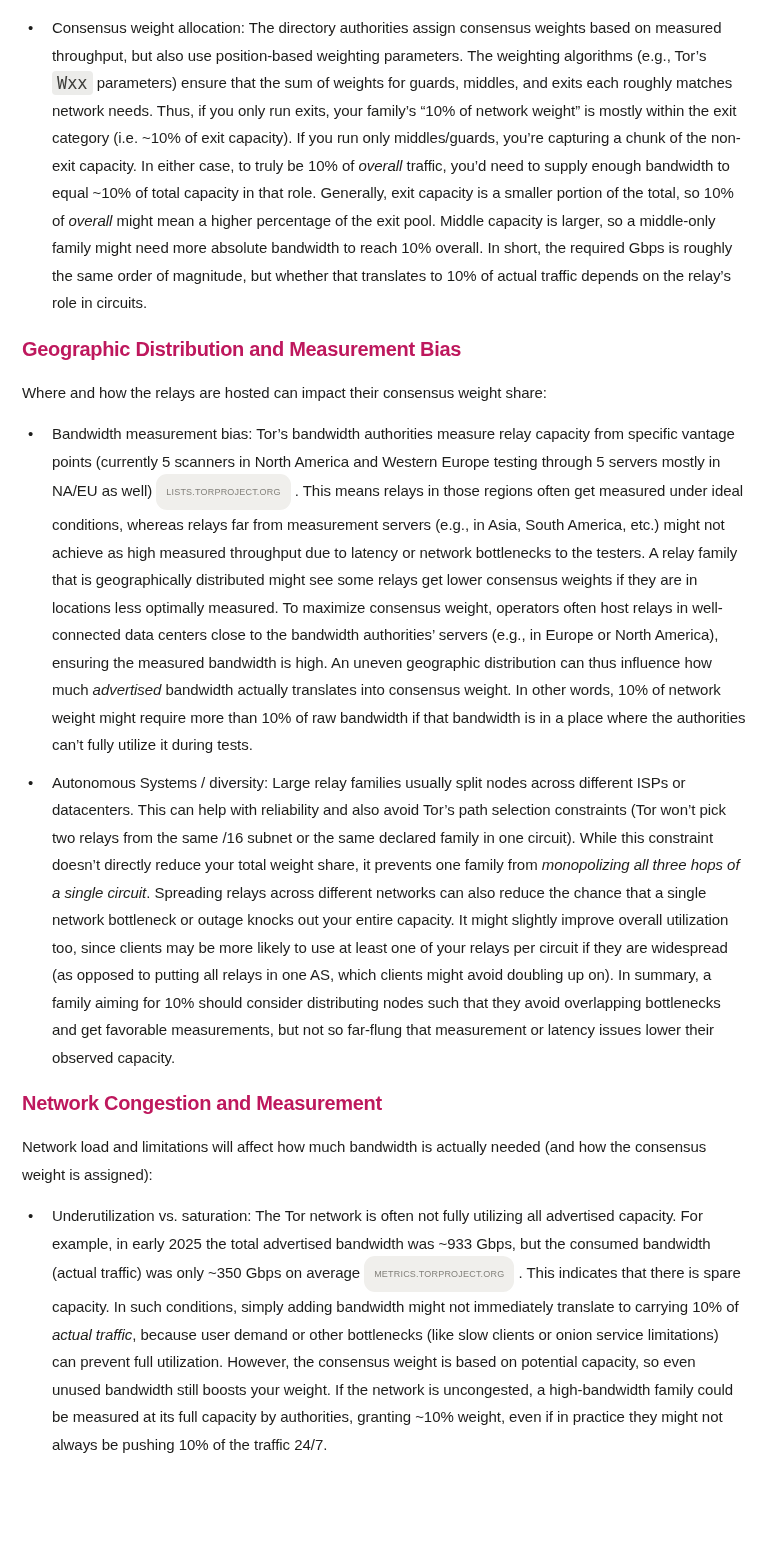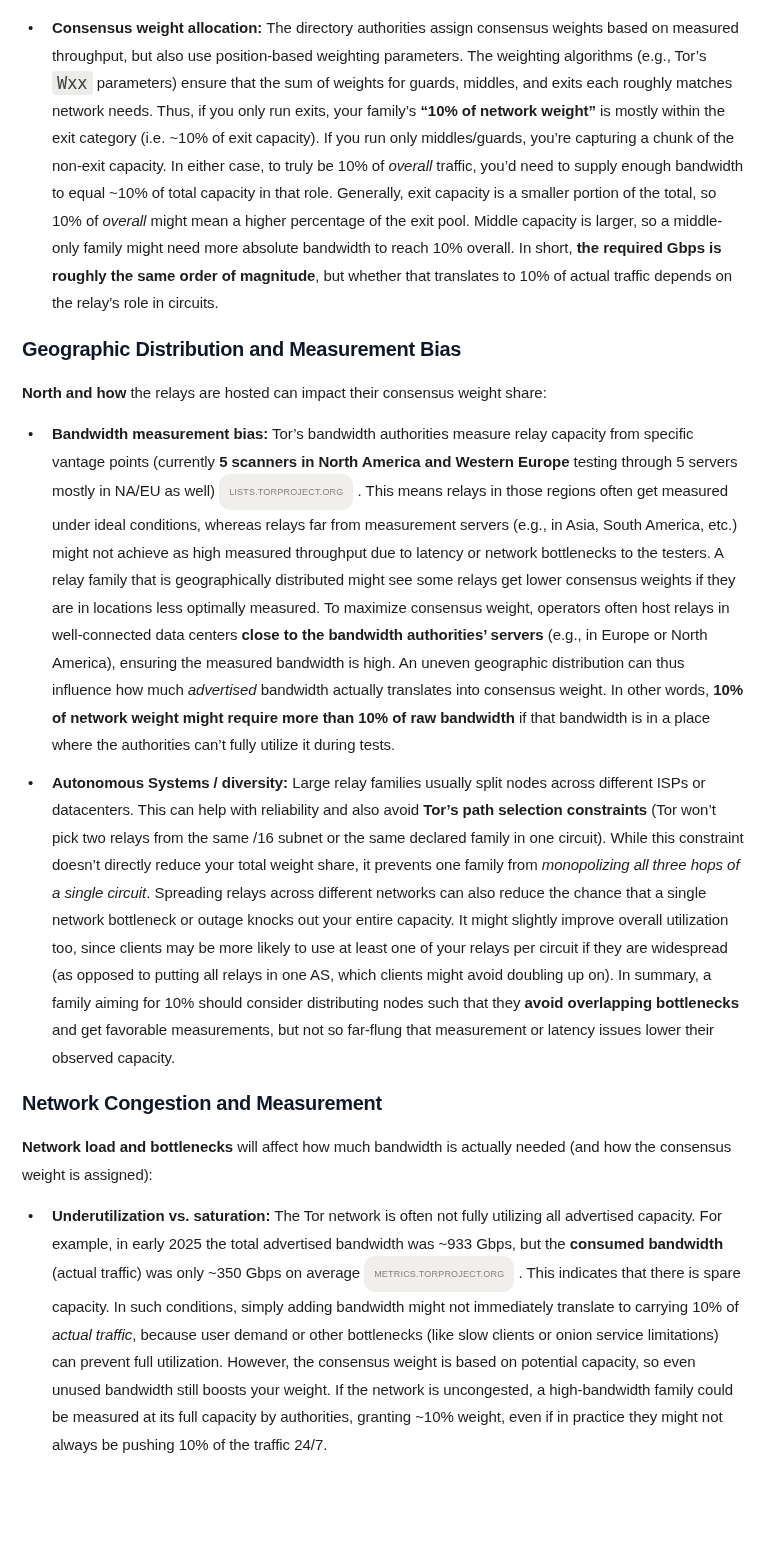--- a/index.html
+++ b/index.html
@@ -36,27 +36,27 @@
     left: 6px;
     top: 0;
     font-size: 15px;
     color: #1d1d1b;
   }
   h2 {
     font-size: 20px;
     line-height: 28px;
     font-weight: 700;
     letter-spacing: -0.3px;
-    color: #0f172a;
+    color: #be185d;
     margin: 8px 0 16px 0;
   }
   p {
     margin: 0 0 14px 0;
   }
-  .seg-bold { font-weight: 700; }
+  .seg-bold { font-weight: 400; }
   .seg-italic { font-style: italic; }
   .seg-code {
     font-family: "DejaVu Sans Mono", monospace;
     font-size: 17px;
     background: #ececea;
     color: #3f3f3c;
     padding: 1.5px 5px 2.5px;
     border-radius: 4px;
     white-space: nowrap;
   }
@@ -83,36 +83,36 @@
 
   <ul class="blist">
     <li>
       <span class="marker">•</span>
       <div class="li-body"><span class="seg-bold">Consensus weight allocation:</span> The directory authorities assign consensus weights based on measured throughput, but also use position-based weighting parameters. The weighting algorithms (e.g., Tor’s <span class="seg-code">Wxx</span> parameters) ensure that the sum of weights for guards, middles, and exits each roughly matches network needs. Thus, if you only run exits, your family’s <span class="seg-bold">“10% of network weight”</span> is mostly within the exit category (i.e. ~10% of exit capacity). If you run only middles/guards, you’re capturing a chunk of the non-exit capacity. In either case, to truly be 10% of <span class="seg-italic">overall</span> traffic, you’d need to supply enough bandwidth to equal ~10% of total capacity in that role. Generally, exit capacity is a smaller portion of the total, so 10% of <span class="seg-italic">overall</span> might mean a higher percentage of the exit pool. Middle capacity is larger, so a middle-only family might need more absolute bandwidth to reach 10% overall. In short, <span class="seg-bold">the required Gbps is roughly the same order of magnitude</span>, but whether that translates to 10% of actual traffic depends on the relay’s role in circuits.</div>
     </li>
   </ul>
 
   <h2>Geographic Distribution and Measurement Bias</h2>
 
-  <p><span class="seg-bold">North and how</span> the relays are hosted can impact their consensus weight share:</p>
+  <p><span class="seg-bold">Where and how</span> the relays are hosted can impact their consensus weight share:</p>
 
   <ul class="blist">
     <li>
       <span class="marker">•</span>
       <div class="li-body"><span class="seg-bold">Bandwidth measurement bias:</span> Tor’s bandwidth authorities measure relay capacity from specific vantage points (currently <span class="seg-bold">5 scanners in North America and Western Europe</span> testing through 5 servers mostly in NA/EU as well) <span class="seg-pill">LISTS.TORPROJECT.ORG</span> . This means relays in those regions often get measured under ideal conditions, whereas relays far from measurement servers (e.g., in Asia, South America, etc.) might not achieve as high measured throughput due to latency or network bottlenecks to the testers. A relay family that is geographically distributed might see some relays get lower consensus weights if they are in locations less optimally measured. To maximize consensus weight, operators often host relays in well-connected data centers <span class="seg-bold">close to the bandwidth authorities’ servers</span> (e.g., in Europe or North America), ensuring the measured bandwidth is high. An uneven geographic distribution can thus influence how much <span class="seg-italic">advertised</span> bandwidth actually translates into consensus weight. In other words, <span class="seg-bold">10% of network weight might require more than 10% of raw bandwidth</span> if that bandwidth is in a place where the authorities can’t fully utilize it during tests.</div>
     </li>
     <li>
       <span class="marker">•</span>
       <div class="li-body"><span class="seg-bold">Autonomous Systems / diversity:</span> Large relay families usually split nodes across different ISPs or datacenters. This can help with reliability and also avoid <span class="seg-bold">Tor’s path selection constraints</span> (Tor won’t pick two relays from the same /16 subnet or the same declared family in one circuit). While this constraint doesn’t directly reduce your total weight share, it prevents one family from <span class="seg-italic">monopolizing all three hops of a single circuit</span>. Spreading relays across different networks can also reduce the chance that a single network bottleneck or outage knocks out your entire capacity. It might slightly improve overall utilization too, since clients may be more likely to use at least one of your relays per circuit if they are widespread (as opposed to putting all relays in one AS, which clients might avoid doubling up on). In summary, a family aiming for 10% should consider distributing nodes such that they <span class="seg-bold">avoid overlapping bottlenecks</span> and get favorable measurements, but not so far-flung that measurement or latency issues lower their observed capacity.</div>
     </li>
   </ul>
 
   <h2>Network Congestion and Measurement</h2>
 
-  <p><span class="seg-bold">Network load and bottlenecks</span> will affect how much bandwidth is actually needed (and how the consensus weight is assigned):</p>
+  <p><span class="seg-bold">Network load and limitations</span> will affect how much bandwidth is actually needed (and how the consensus weight is assigned):</p>
 
   <ul class="blist">
     <li>
       <span class="marker">•</span>
       <div class="li-body"><span class="seg-bold">Underutilization vs. saturation:</span> The Tor network is often not fully utilizing all advertised capacity. For example, in early 2025 the total advertised bandwidth was ~933 Gbps, but the <span class="seg-bold">consumed bandwidth</span> (actual traffic) was only ~350 Gbps on average <span class="seg-pill">METRICS.TORPROJECT.ORG</span> . This indicates that there is spare capacity. In such conditions, simply adding bandwidth might not immediately translate to carrying 10% of <span class="seg-italic">actual traffic</span>, because user demand or other bottlenecks (like slow clients or onion service limitations) can prevent full utilization. However, the consensus weight is based on potential capacity, so even unused bandwidth still boosts your weight. If the network is uncongested, a high-bandwidth family could be measured at its full capacity by authorities, granting ~10% weight, even if in practice they might not always be pushing 10% of the traffic 24/7.</div>
     </li>
   </ul>
 
 </div>
 

